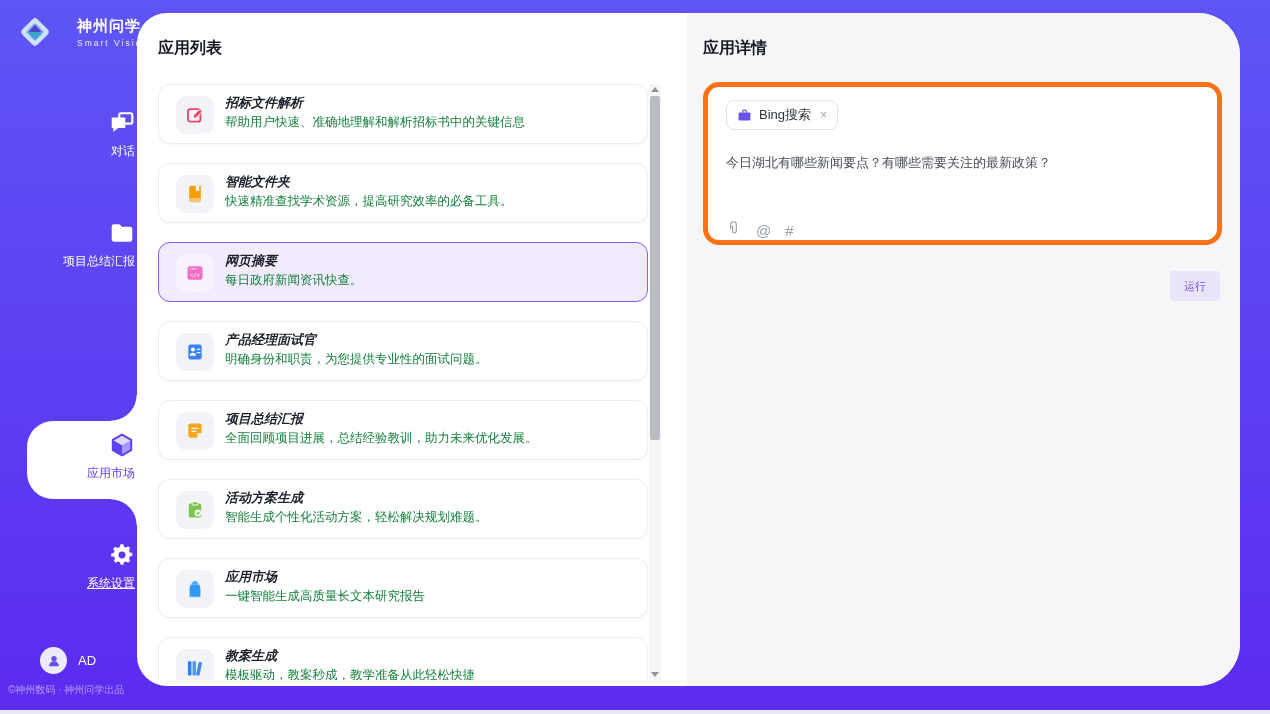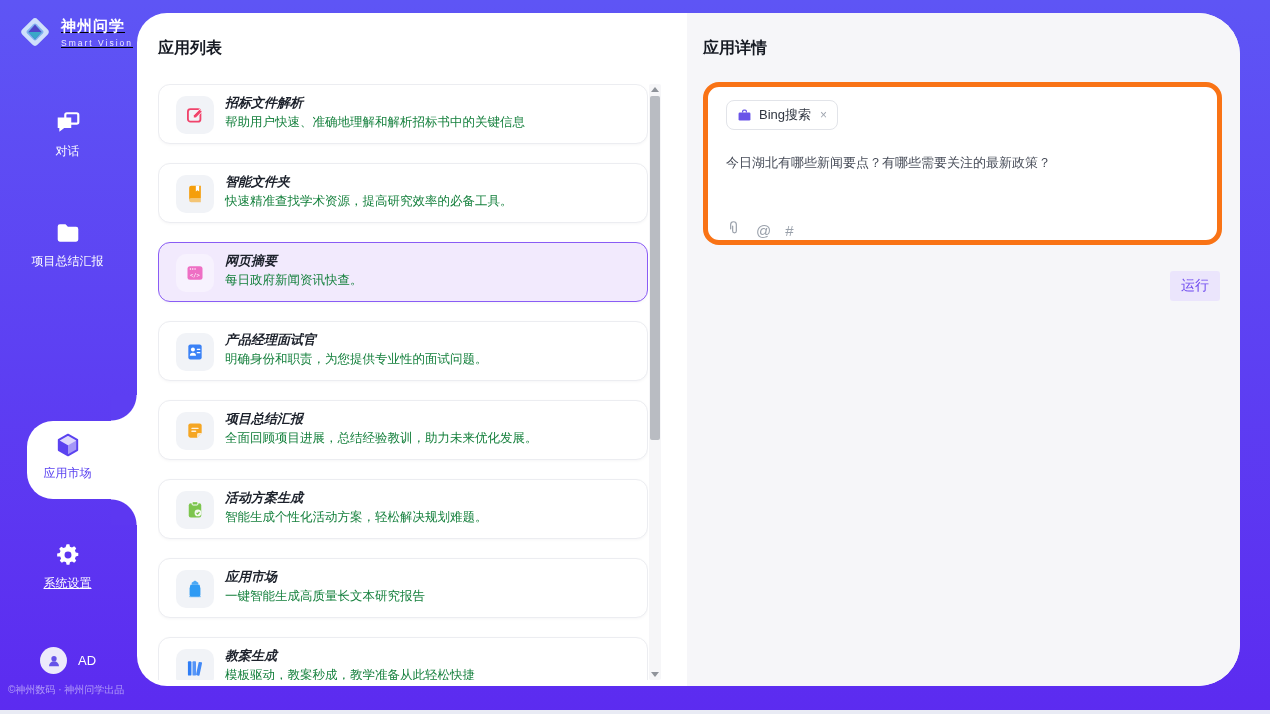--- a/index.html
+++ b/index.html
@@ -2,25 +2,25 @@
 <html><head>
 <meta charset="utf-8">
 <style>
   * { margin:0; padding:0; box-sizing:border-box; }
   body { font-family:"Liberation Sans","DejaVu Sans",sans-serif; background:#30303a; }
   .stage{ position:relative; width:1270px; height:714px; overflow:hidden;
           background:linear-gradient(180deg,#5e55f5 0%, #5c2bf0 100%); }
   .bottom-edge{ position:absolute; left:0; bottom:0; width:100%; height:4px; background:#e9ebf4; }
 
   
-  .logo{ position:absolute; left:16px; top:13px; display:flex; align-items:center; gap:7px;text-decoration:underline; }
+  .logo{ position:absolute; left:16px; top:13px; display:flex; align-items:center; gap:23px; }
   .logo-text .t1{ color:#fff; font-size:15px; font-weight:bold; letter-spacing:1px; }
   .logo-text .t2{ color:rgba(255,255,255,.9); font-size:8.5px; letter-spacing:2px; margin-top:2px; }
 
-  .nav-item{ position:absolute; left:0; width:135px; text-align:center; cursor:pointer; }
+  .nav-item{ position:absolute; left:0; width:135px; text-align:right; cursor:pointer; }
   .nav-item .nicon{ display:block; height:28px; }
   .nav-item .nlabel{ display:inline-block; margin-top:5px; color:#fff; font-size:12px; }
   .nav-item .nlabel.u{ text-decoration:underline; }
   .nav-item.active .nlabel{ color:#5b43f0; }
   .nav-item.active{ z-index:3; }
 
   .bump{ position:absolute; left:27px; top:421px; width:110px; height:78px; background:#ffffff;
          border-radius:26px 0 0 26px; z-index:2; }
   .bump:before{ content:""; position:absolute; right:0; top:-26px; width:26px; height:26px;
          background:radial-gradient(circle 26px at 0 0, #5d3ef2 calc(100% - 1px), #ffffff 100%); }
@@ -75,21 +75,21 @@
          border:5px solid #f97316; border-radius:16px; }
   .tool-tag{ position:absolute; left:18px; top:13px; height:30px; display:inline-flex; align-items:center;
          gap:7px; padding:0 10px; border:1px solid #e2e4e9; border-radius:8px; background:#fff; cursor:pointer; }
   .tool-tag .tlabel{ font-size:13px; color:#2f3540; }
   .tool-tag .tclose{ font-size:12px; color:#a0a6b0; margin-left:2px; cursor:pointer; }
   .query{ position:absolute; left:18px; top:67px; right:18px; font-size:13px; color:#474c58; }
   .input-tools{ position:absolute; left:17px; top:133px; display:flex; align-items:center; gap:14px;
          color:#9aa1ab; }
   .glyph{ font-size:15px; color:#9aa1ab; cursor:pointer; }
   .run-btn{ position:absolute; left:483px; top:258px; width:50px; height:30px; background:#ebe5fc;
-         color:#6f4bef; font-size:14px; border:none; border-radius:3px; cursor:pointer;
+         color:#6f4bef; font-size:11px; border:none; border-radius:3px; cursor:pointer;
          display:flex; align-items:center; justify-content:center; font-family:inherit; }
 </style>
 </head>
 <body>
 
 <div class="stage">
 
   <div class="logo">
     <svg viewBox="0 0 24 24" width="38" height="38">
       <g transform="rotate(45 12 12)">

